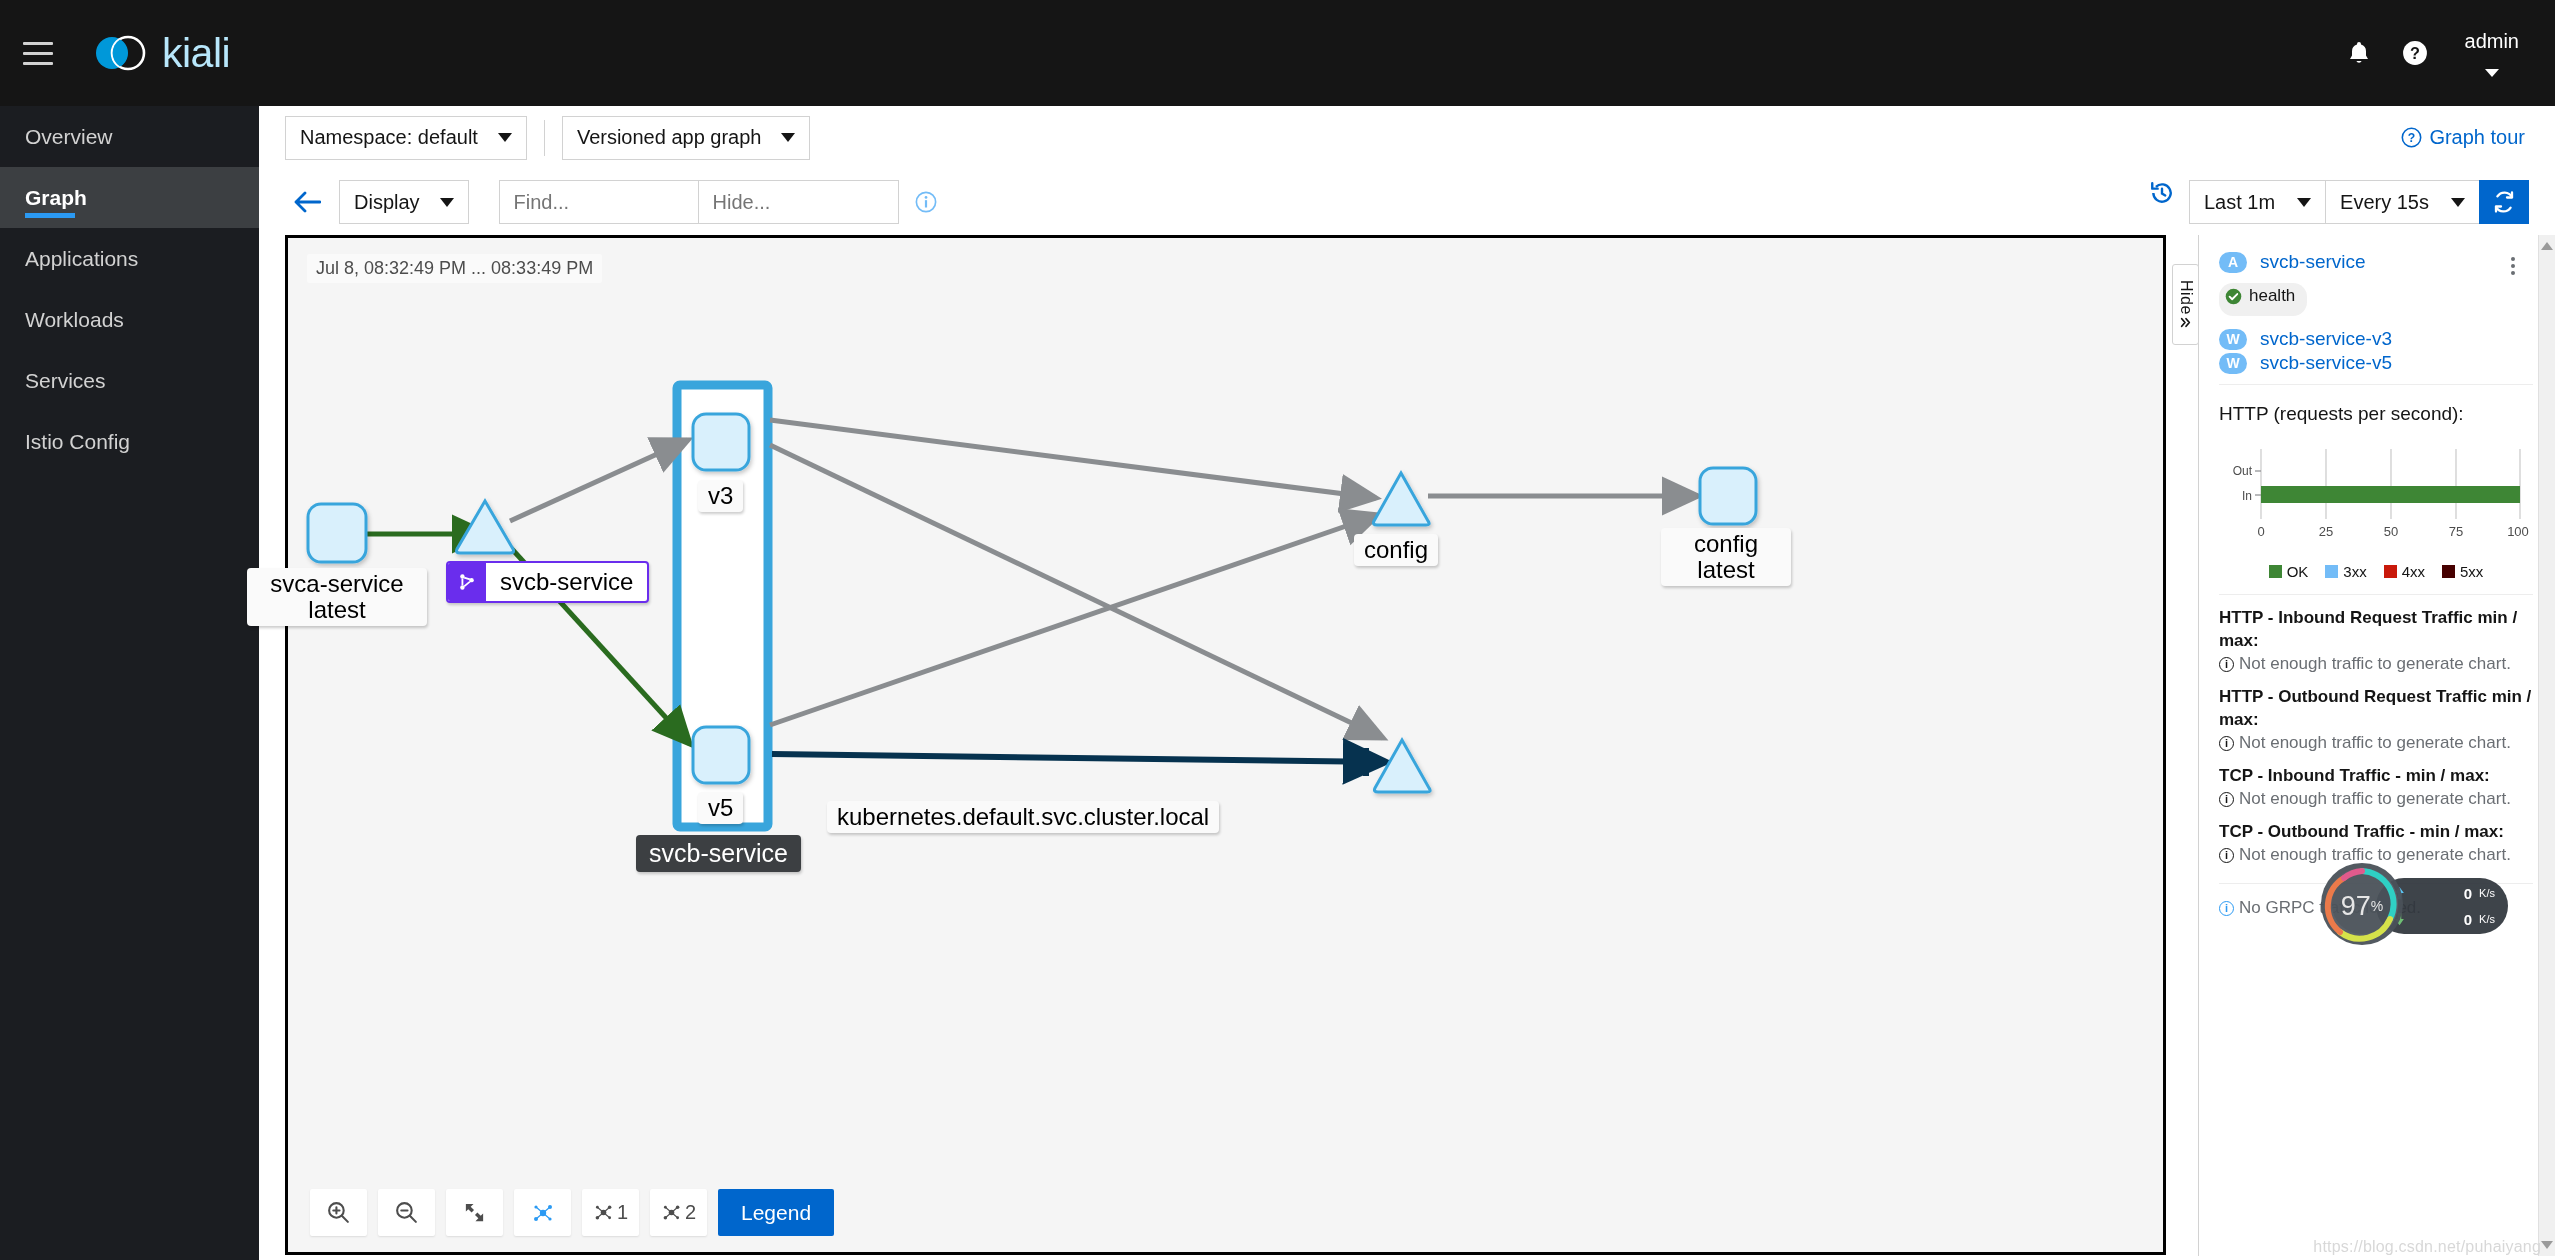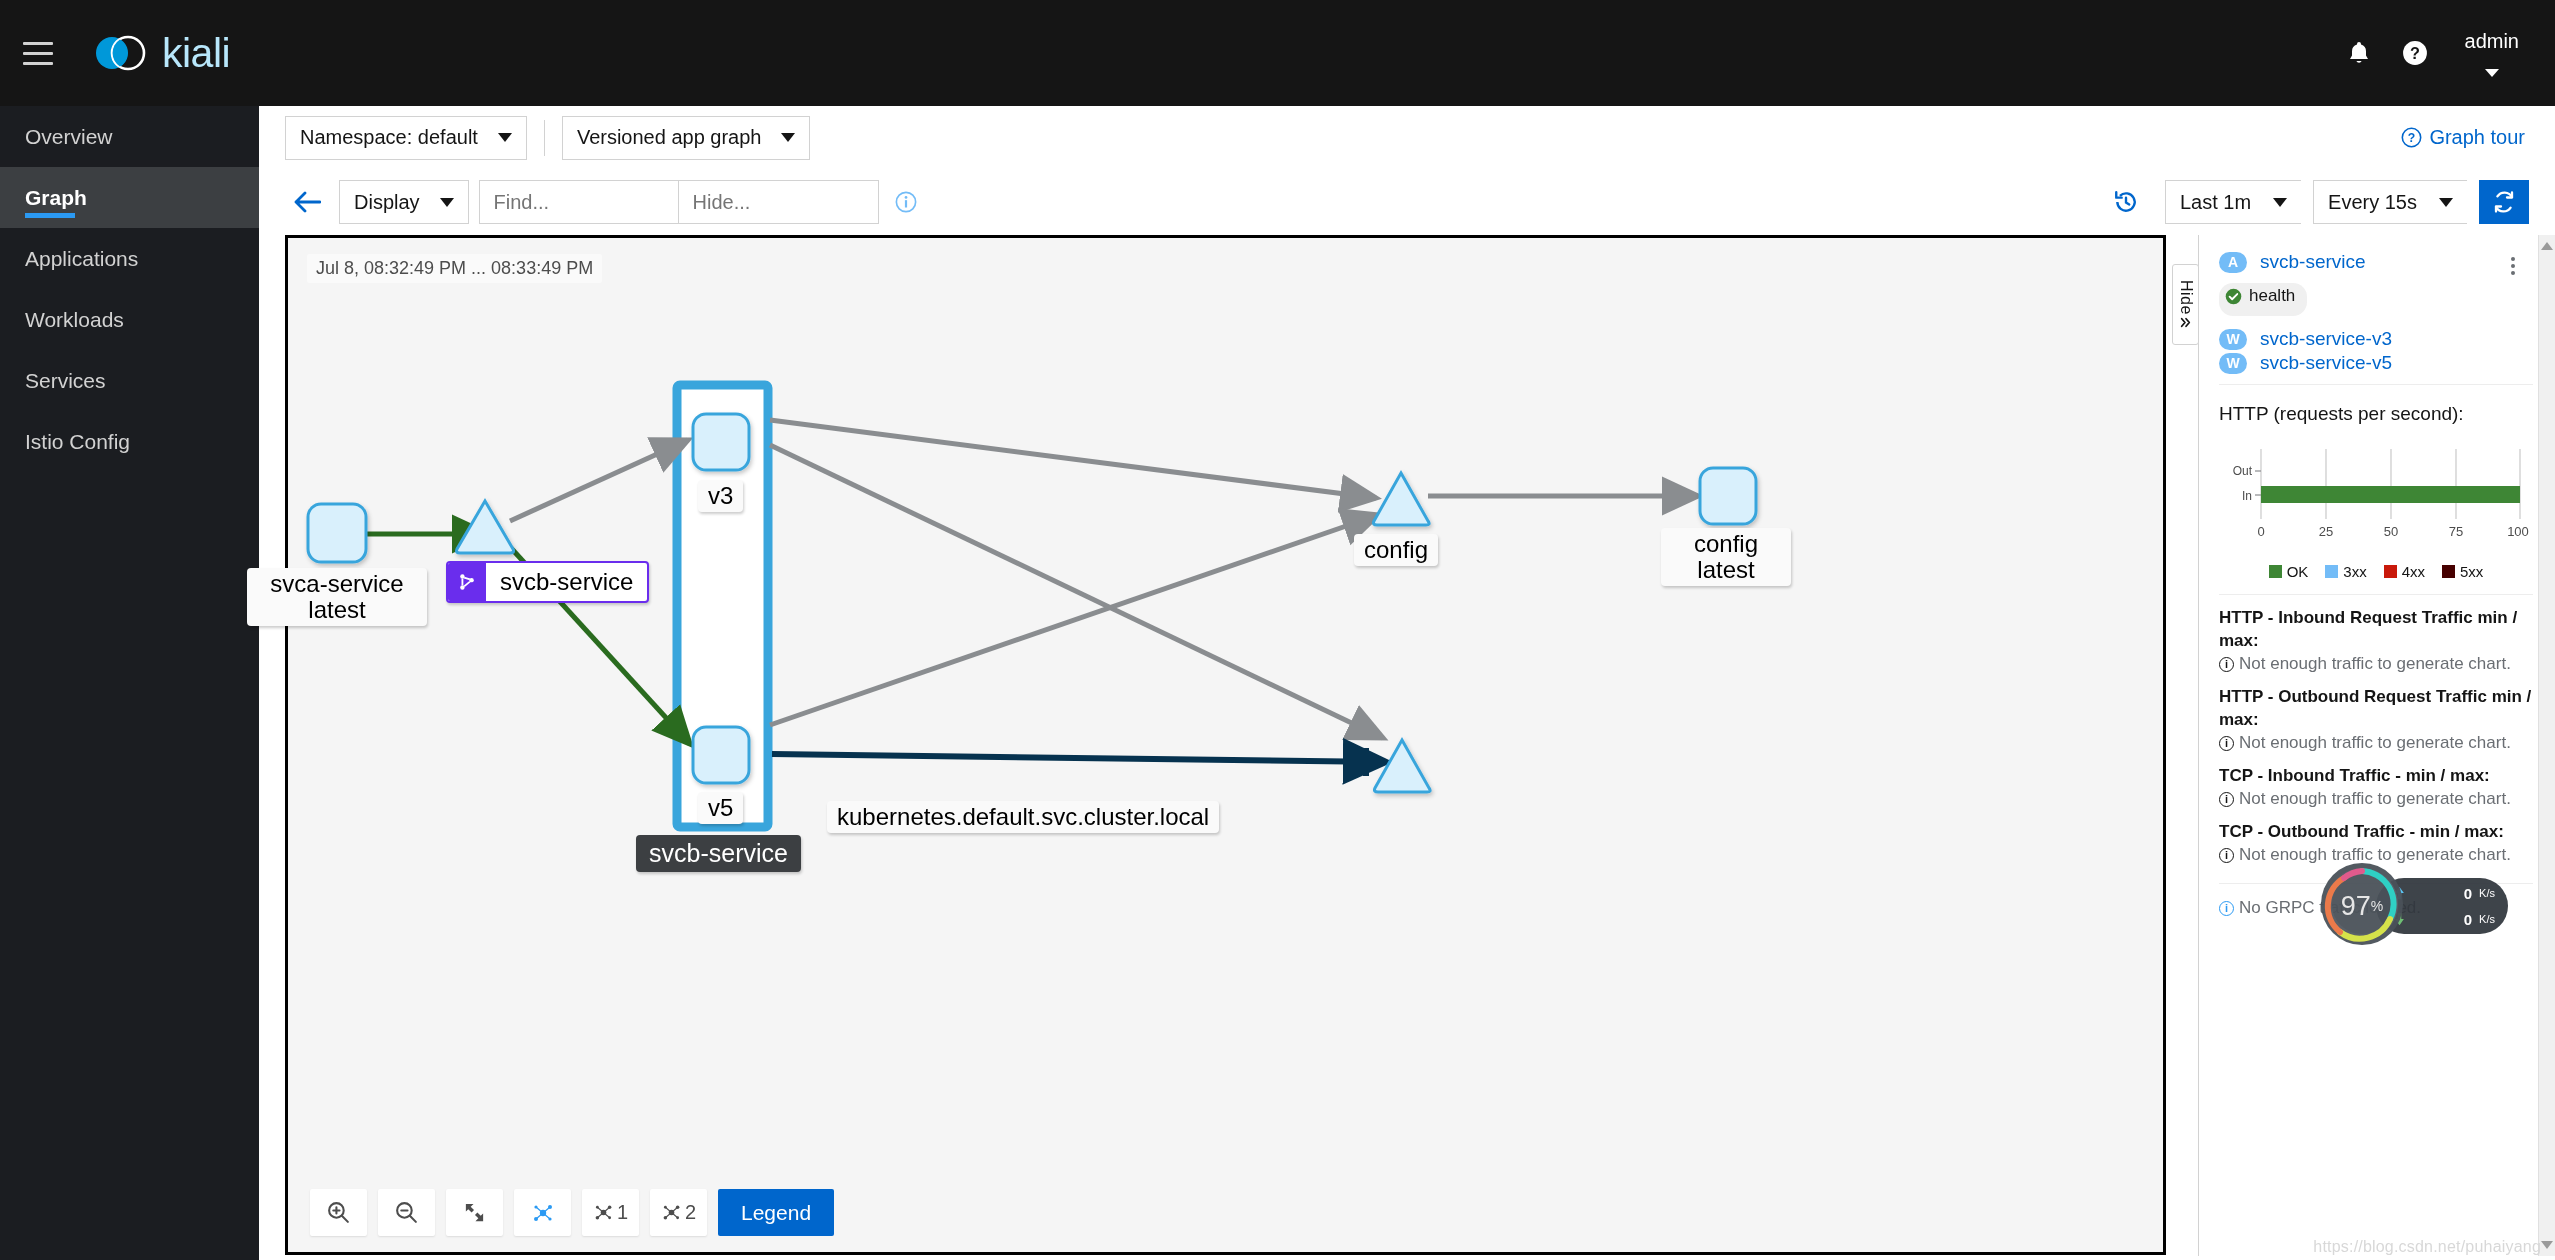--- a/index.html
+++ b/index.html
@@ -128,21 +128,21 @@
     padding: 0 14px; font-size: 20px; color: #6a6e73;
     font-family: "Liberation Sans", sans-serif;
     outline: none;
   }
   .info-icon-blue {
     margin-left: 16px; cursor: pointer;
     display: flex; align-items: center;
   }
   .tb2-right {
     position: absolute; right: 26px; top: 11px;
-    display: flex; align-items: center; gap: 12px;
+    display: flex; gap: 0;
   }
   .history-icon { margin-right: 14px; cursor: pointer; display:flex; }
   .tb-select {
     border: 1px solid #d2d2d2; border-right: none; background: #fff;
     height: 44px; display: flex; align-items: center;
     padding: 0 14px; gap: 22px; font-size: 20px; color: #151515;
     cursor: pointer; white-space: nowrap;
   }
   .tb-select:last-of-type { border-right: 1px solid #d2d2d2; }
   .refresh-btn {
@@ -419,21 +419,21 @@
   <div class="tb2">
     <div class="back-arrow">
       <svg width="27" height="22" viewBox="0 0 27 22">
         <path d="M11 2 L2 11 L11 20 M2 11 H26" fill="none" stroke="#06c" stroke-width="2.8" stroke-linecap="round" stroke-linejoin="round"></path>
       </svg>
     </div>
     <div class="select-box" style="margin-right:10px;">
       <span>Display</span>
       <span class="caret-d"></span>
     </div>
-    <input class="txt-input" style="width: 200px;" value="" placeholder="Find...">
+    <input class="txt-input" style="width: 200px; margin-left: 20px;" value="" placeholder="Find...">
     <input class="txt-input" style="width: 200px; border-left: none;" value="" placeholder="Hide...">
     <div class="info-icon-blue">
       <svg width="22" height="22" viewBox="0 0 24 24">
         <circle cx="12" cy="12" r="10.5" fill="none" stroke="#73bcf7" stroke-width="1.8"></circle>
         <circle cx="12" cy="7" r="1.5" fill="#73bcf7"></circle>
         <rect x="10.8" y="10" width="2.4" height="8" fill="#73bcf7"></rect>
       </svg>
     </div>
 
     <div class="tb2-right">

